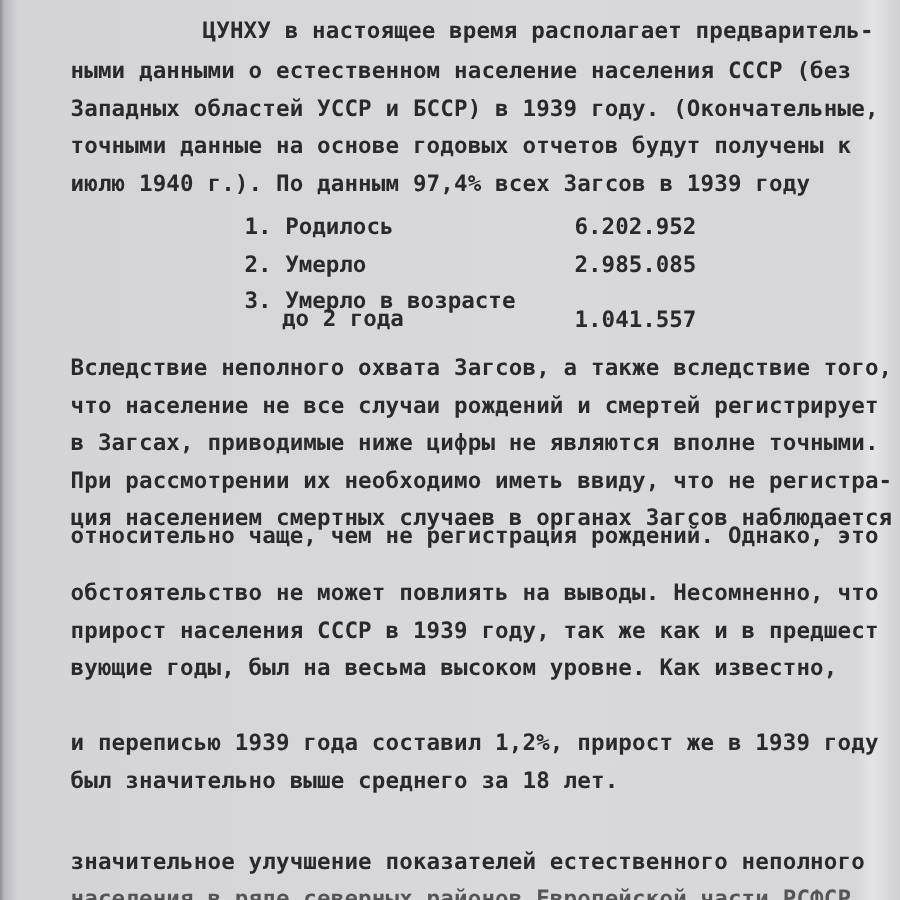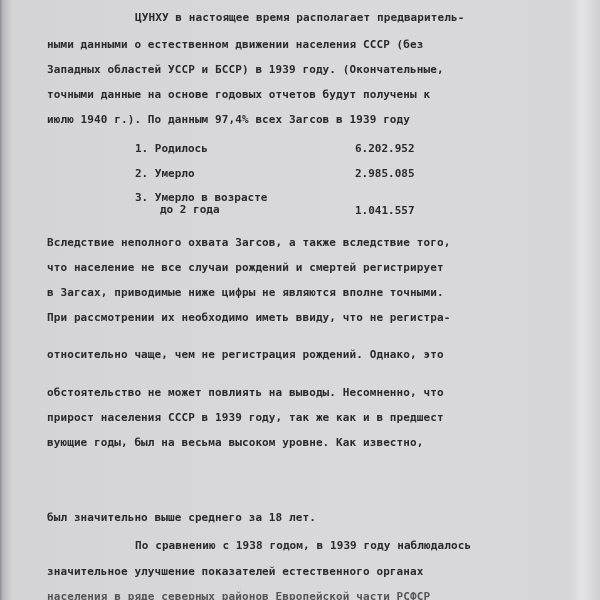--- a/index.html
+++ b/index.html
@@ -1,59 +1,60 @@
 <!DOCTYPE html>
 <html><head>
   <meta charset="utf-8">
   <style>
     html, body { margin:0; padding:0; }
     body { width:600px; height:600px; overflow:hidden; background:#cfcfd1; }
     .page {
       position:relative; width:600px; height:600px; overflow:hidden;
       background: linear-gradient(90deg, #8e8e94 0px, #b9b9be 3px, #d4d4d7 12px, #d9d9dc 60%, #d6d6d9 95%, #e4e4e6 97%, #d0d0d3 100%);
       font-family: "DejaVu Sans Mono", "Liberation Mono", monospace;
-      color:#2a2a2e; font-weight:bold; font-size:11px;
+      color:#2a2a2e; font-weight:bold; font-size:15px;
     }
     .line { position:absolute; left:47px; white-space:pre; letter-spacing:0.1px; }
     .indent { left:135px; }
-    .item { position:absolute; white-space:pre; }
+    .item { position:absolute; white-space:pre;margin-left:28px; }
     .num { left:135px; }
     .val { left:355px; }
     .faded { opacity:0.75; }
   </style>
 </head>
 <body>
 
 <div class="page">
 
   <div class="line indent" style="top:11px">ЦУНХУ в настоящее время располагает предваритель-</div>
-  <div class="line" style="top:38px">ными данными о естественном движении населения СССР (без</div>
+  <div class="line" style="top:38px">ными данными о естественном население населения СССР (без</div>
   <div class="line" style="top:63px">Западных областей УССР и БССР) в 1939 году. (Окончательные,</div>
   <div class="line" style="top:88px">точными данные на основе годовых отчетов будут получены к</div>
   <div class="line" style="top:113px">июлю 1940 г.). По данным 97,4% всех Загсов в 1939 году</div>
 
   <div>
     <div class="item num" style="top:142px">1. Родилось</div>
     <div class="item val" style="top:142px">6.202.952</div>
 
     <div class="item num" style="top:167px">2. Умерло</div>
     <div class="item val" style="top:167px">2.985.085</div>
 
     <div class="item num" style="top:191px">3. Умерло в возрасте</div>
     <div class="item" style="top:203px; left:160px">до 2 года</div>
     <div class="item val" style="top:204px">1.041.557</div>
   </div>
 
   <div class="line" style="top:236px">Вследствие неполного охвата Загсов, а также вследствие того,</div>
   <div class="line" style="top:261px">что население не все случаи рождений и смертей регистрирует</div>
   <div class="line" style="top:286px">в Загсах, приводимые ниже цифры не являются вполне точными.</div>
   <div class="line" style="top:311px">При рассмотрении их необходимо иметь ввиду, что не регистра-</div>
+  <div class="line" style="top:336px">ция населением смертных случаев в органах Загсов наблюдается</div>
   <div class="line" style="top:348px">относительно чаще, чем не регистрация рождений. Однако, это</div>
   <div class="line" style="top:386px">обстоятельство не может повлиять на выводы. Несомненно, что</div>
   <div class="line" style="top:411px">прирост населения СССР в 1939 году, так же как и в предшест</div>
   <div class="line" style="top:436px">вующие годы, был на весьма высоком уровне. Как известно,</div>
+  <div class="line" style="top:486px">и переписью 1939 года составил 1,2%, прирост же в 1939 году</div>
   <div class="line" style="top:511px">был значительно выше среднего за 18 лет.</div>
 
-  <div class="line indent" style="top:539px">По сравнению с 1938 годом, в 1939 году наблюдалось</div>
-  <div class="line" style="top:565px">значительное улучшение показателей естественного органах</div>
+  <div class="line" style="top:565px">значительное улучшение показателей естественного неполного</div>
   <div class="line faded" style="top:590px">населения в ряде северных районов Европейской части РСФСР</div>
 
 </div>
 
 </body></html>

